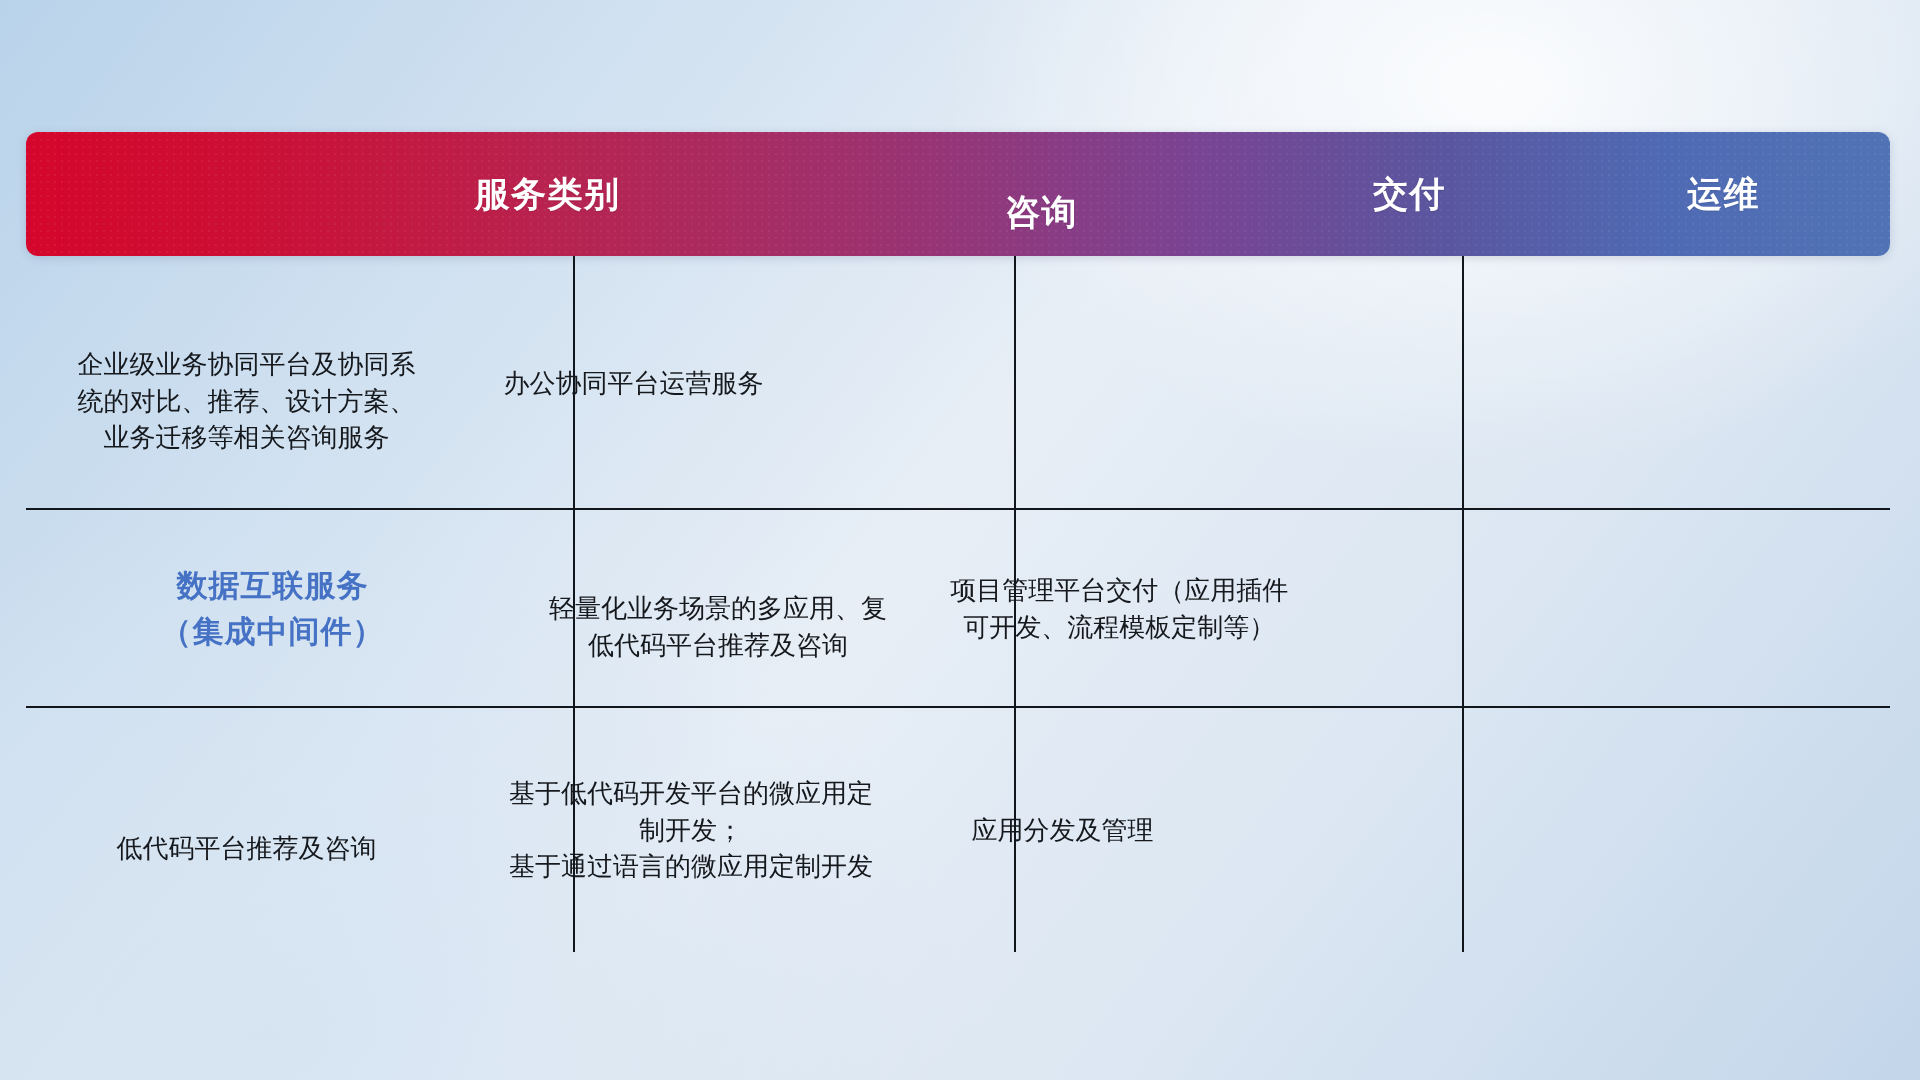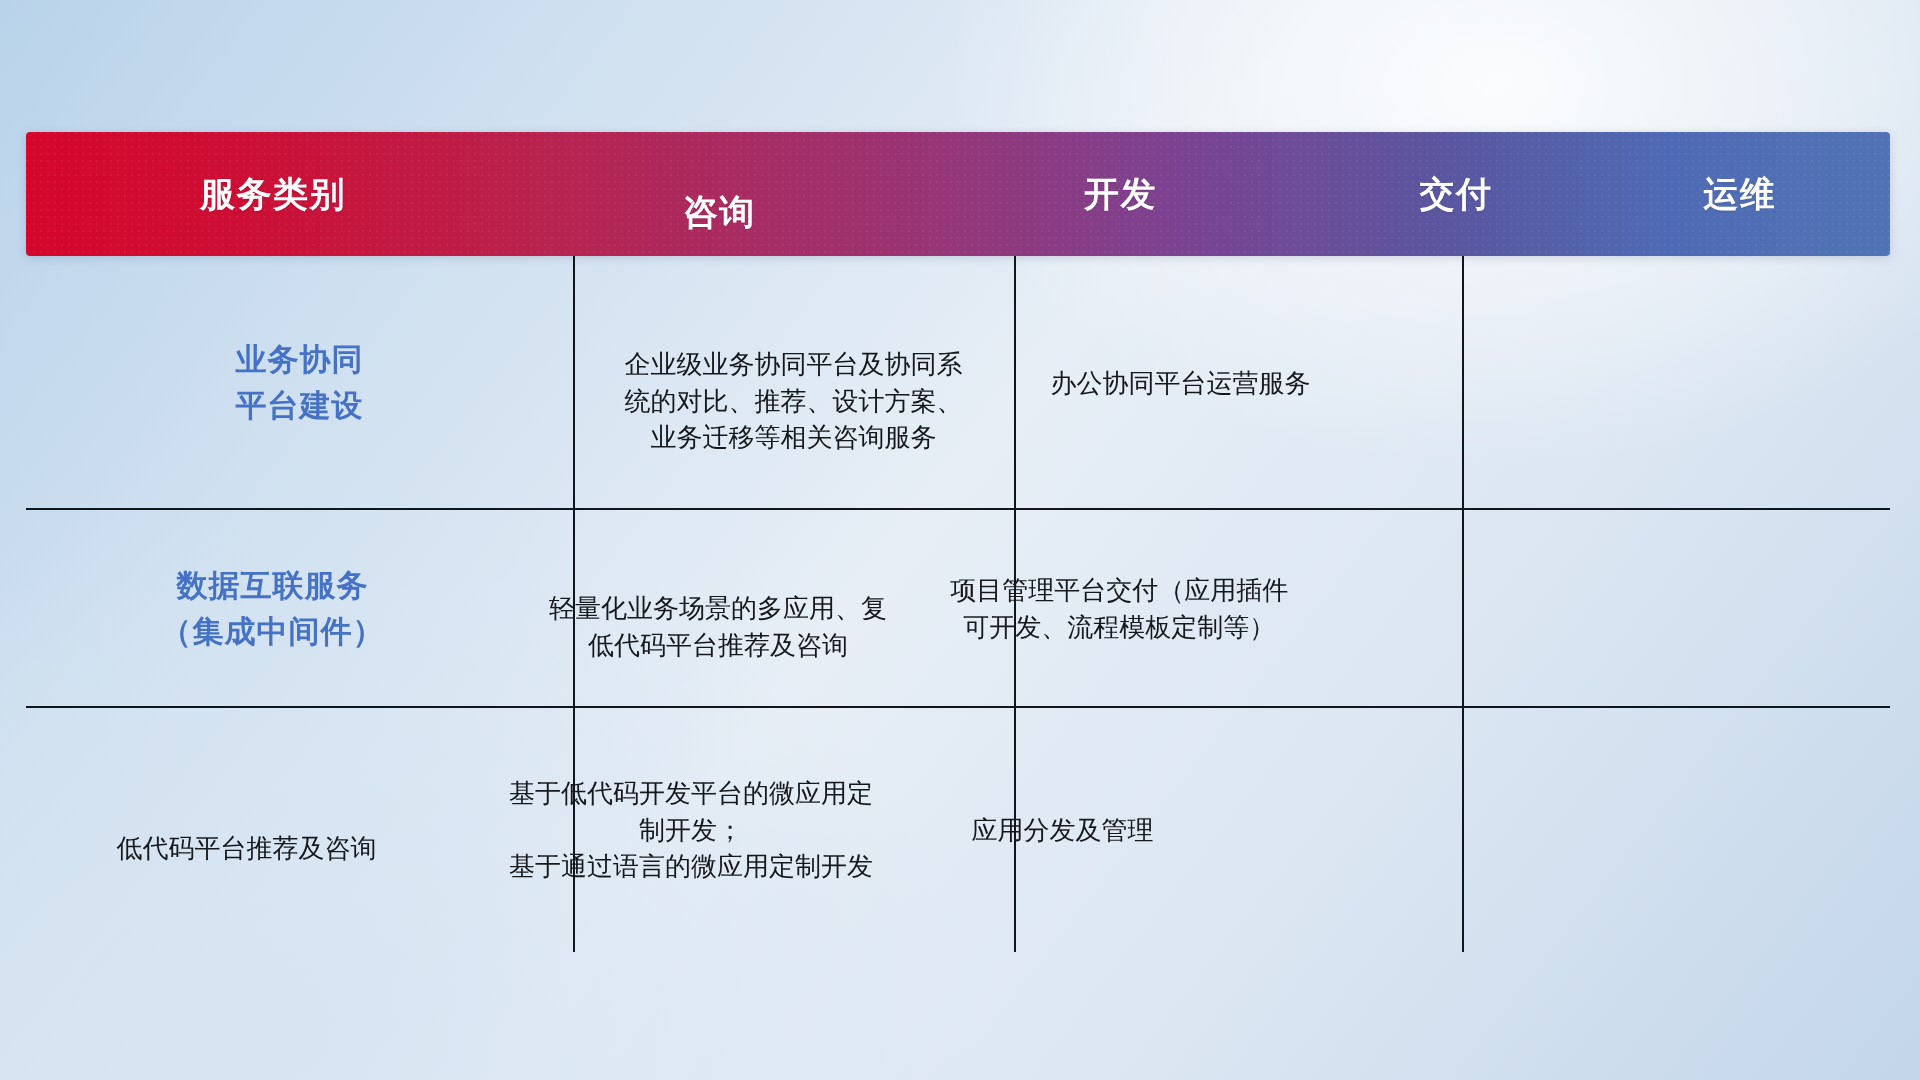--- a/index.html
+++ b/index.html
@@ -17,34 +17,35 @@
   #table-card {
     position:absolute;
     left:26px; top:132px;
     width:1864px; height:820px;
   }
 
   
   #header-row {
     position:absolute; left:0; top:0;
     width:100%; height:124px;
-    border-radius:4px;
+    border-radius:12px;
     background:linear-gradient(90deg,
         #d5062c 0%,
         #cc0f35 12%,
         #b8234f 28%,
         #9c3270 46%,
         #7b4392 62%,
         #5a569f 76%,
         #4f6ab4 88%,
         #5173b5 100%);
     display:flex;
     align-items:center;
     box-shadow:0 2px 10px rgba(60,70,110,0.18);
     overflow:hidden;
+    justify-content:flex-end;
   }
   #header-row::after{
     content:"";
     position:absolute; inset:0;
     background:
       radial-gradient(circle at 1px 1px, rgba(255,255,255,0.10) 1px, transparent 1.4px);
     background-size:7px 7px;
     opacity:.55;
     pointer-events:none;
   }
@@ -106,30 +107,27 @@
 </head>
 <body>
 
 <div id="stage">
 
   <div id="table-card">
 
     <div id="header-row">
       <div class="hcell c0">服务类别</div>
       <div class="hcell c1">咨询</div>
-      <div class="hcell c2">开发</div>
       <div class="hcell c3">交付</div>
       <div class="hcell c4">运维</div>
     </div>
 
     <div id="body-rows">
 
       <div class="row" id="r0">
-        <div class="cell catcell c0">业务协同
-平台建设</div>
         <div class="cell c1">企业级业务协同平台及协同系
 统的对比、推荐、设计方案、
 业务迁移等相关咨询服务</div>
         <div class="cell c4">办公协同平台运营服务</div>
         <div class="vline" style="left:547px;"></div>
         <div class="vline" style="left:988px;"></div>
         <div class="vline" style="left:1436px;"></div>
         <div class="hline" style="bottom:0;"></div>
       </div>
 

